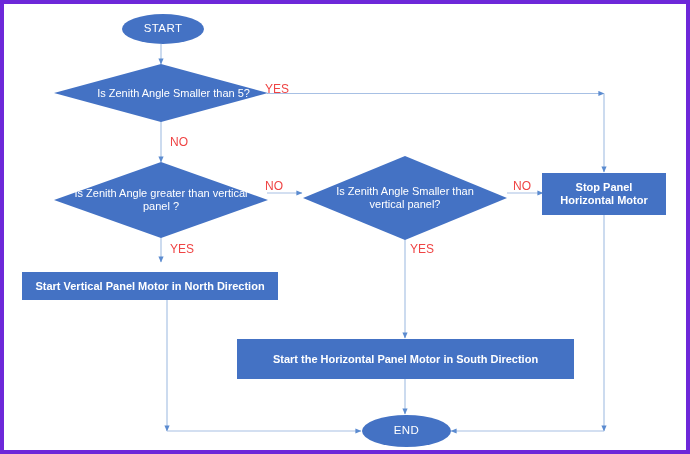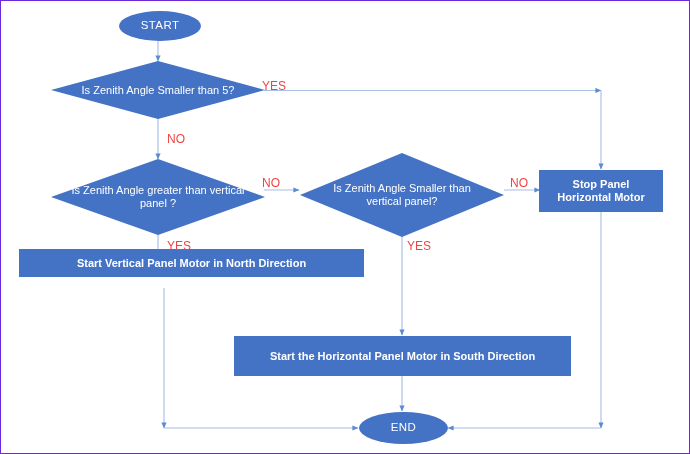--- a/index.html
+++ b/index.html
@@ -9,21 +9,21 @@
     background: #ffffff;
   }
   body {
     font-family: "Liberation Sans", sans-serif;
   }
   #canvas {
     position: relative;
     width: 690px;
     height: 454px;
     background: #ffffff;
-    border: 1px solid #6d28d9;
+    border: 4px solid #6d28d9;
     box-sizing: border-box;
     overflow: hidden;
   }
   #wires {
     position: absolute;
     left: 0;
     top: 0;
     width: 690px;
     height: 454px;
   }
@@ -112,40 +112,40 @@
 
       <path d="M600,211 L600,427"></path>
       <path d="M600,427 L447,427"></path>
     </g>
   </svg>
 
   <div class="node terminator" style="left:118px; top:10px; width:82px; height:30px;">
     <span>START</span>
   </div>
 
-  <div class="node decision" style="left:50px; top:60px; width:214px; height:58px;">
+  <div class="node decision" style="left:50px; top:60px; width:214px; height:58px;justify-content:flex-end;">
     <div class="dia-shape"></div>
     <span class="dia-label">Is Zenith Angle Smaller than 5?</span>
   </div>
 
   <div class="node decision" style="left:50px; top:158px; width:214px; height:76px;">
     <div class="dia-shape"></div>
     <span class="dia-label">Is Zenith Angle greater than vertical panel ?</span>
   </div>
 
   <div class="node decision" style="left:299px; top:152px; width:204px; height:84px;">
     <div class="dia-shape"></div>
     <span class="dia-label">Is Zenith Angle Smaller than vertical panel?</span>
   </div>
 
   <div class="node process" style="left:538px; top:169px; width:124px; height:42px;">
     <span>Stop Panel Horizontal Motor</span>
   </div>
 
-  <div class="node process" style="left:18px; top:248px; width:345px; height:28px;">
+  <div class="node process" style="left:18px; top:268px; width:256px; height:28px;">
     <span>Start Vertical Panel Motor in North Direction</span>
   </div>
 
   <div class="node process" style="left:233px; top:335px; width:337px; height:40px;">
     <span>Start the Horizontal  Panel Motor in South Direction</span>
   </div>
 
   <div class="node terminator" style="left:358px; top:411px; width:89px; height:32px;justify-content:center;">
     <span>END</span>
   </div>

